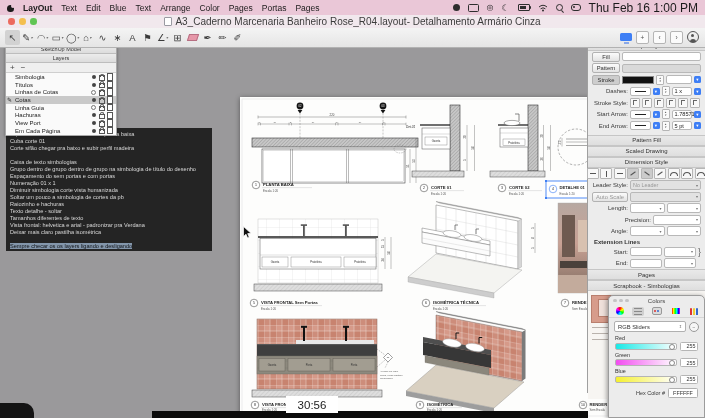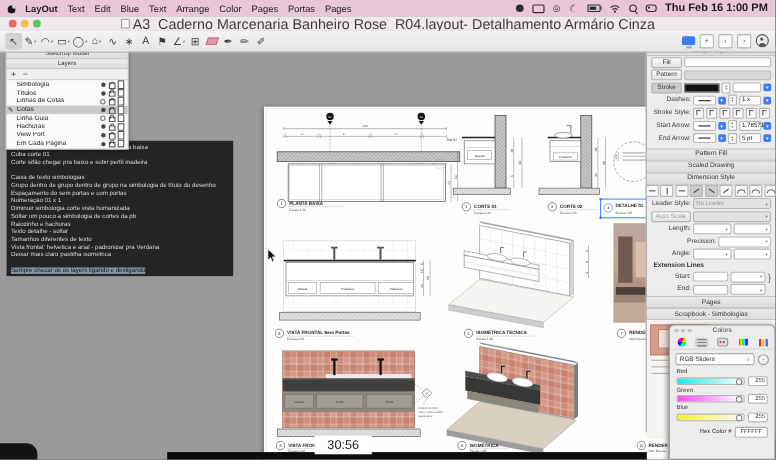--- a/index.html
+++ b/index.html
@@ -19,29 +19,29 @@
   .si-display{width:9px;height:6px;border:1px solid #2e2e2e;border-radius:1.5px;}
   .si-sync{font-size:8px;line-height:7px;}
   .si-moon{font-size:9px;line-height:8px;}
   .si-batt{width:10px;height:5px;border:1px solid #2e2e2e;border-radius:1px;}
   .si-batt::before{content:"";position:absolute;left:1px;top:1px;width:6px;height:3px;background:#2e2e2e;}
   .si-batt::after{content:"";position:absolute;right:-2.5px;top:1px;width:1.5px;height:3px;background:#2e2e2e;border-radius:0 1px 1px 0;}
   .si-mag{width:5px;height:5px;border:1px solid #2e2e2e;border-radius:50%;}
   .si-mag::after{content:"";position:absolute;right:-2px;bottom:-1.5px;width:3px;height:1px;background:#2e2e2e;transform:rotate(45deg);}
   .si-user{width:8px;height:5.5px;border:1px solid #2e2e2e;border-radius:3px;}
   .si-user::before{content:"";position:absolute;left:1px;top:1px;width:2px;height:2px;border-radius:50%;background:#2e2e2e;}
-  .clock{font-size:10px;color:#1b1b1b;white-space:nowrap;font-weight:bold;}
+  .clock{font-size:12px;color:#1b1b1b;white-space:nowrap;}
   
   .titlebar{position:absolute;top:15px;left:0;right:0;height:13px;background:#f1e8ed;border-bottom:1px solid #cfc4ca;
             display:flex;align-items:center;justify-content:center;z-index:20;}
   .tlights{position:absolute;left:8px;top:3px;display:flex;gap:4.5px;}
   .tl{width:6.5px;height:6.5px;border-radius:50%;}
   .tl.r{background:#ec6a5e;} .tl.y{background:#f4bf4f;} .tl.g{background:#61c554;}
   .doc-ico{width:6px;height:7px;border:0.8px solid #9a9aa2;border-radius:1px;margin-right:3px;background:#fff;}
-  .wtitle{font-size:13px;color:#3c3c3c;white-space:nowrap;}
+  .wtitle{font-size:10px;color:#3c3c3c;white-space:nowrap;}
   
   .toolbar{position:absolute;top:28px;left:0;right:0;height:19px;background:linear-gradient(#f4f4f4,#e5e5e5);
            border-bottom:1px solid #b2b2b2;display:flex;align-items:center;padding-left:5px;z-index:20;}
   .tool{width:15px;height:15px;display:flex;align-items:center;justify-content:center;font-size:9.5px;color:#3a3a3a;border-radius:2px;}
   .tool.sel{background:#d2d2d2;}
   .tool .dd{font-size:4px;color:#777;margin-left:0.5px;}
   .eraser-shape{width:8px;height:5px;background:#e697a8;border:0.6px solid #b76f82;transform:skewX(-18deg);}
   .ttright{position:absolute;right:6px;top:2.5px;display:flex;align-items:center;gap:4px;}
   .present{width:12px;height:8px;background:#3d7ef5;border-radius:1.5px;position:relative;}
   .present::after{content:"";position:absolute;left:3.5px;bottom:-2.5px;width:5px;height:1.5px;background:#8aa9e8;}

